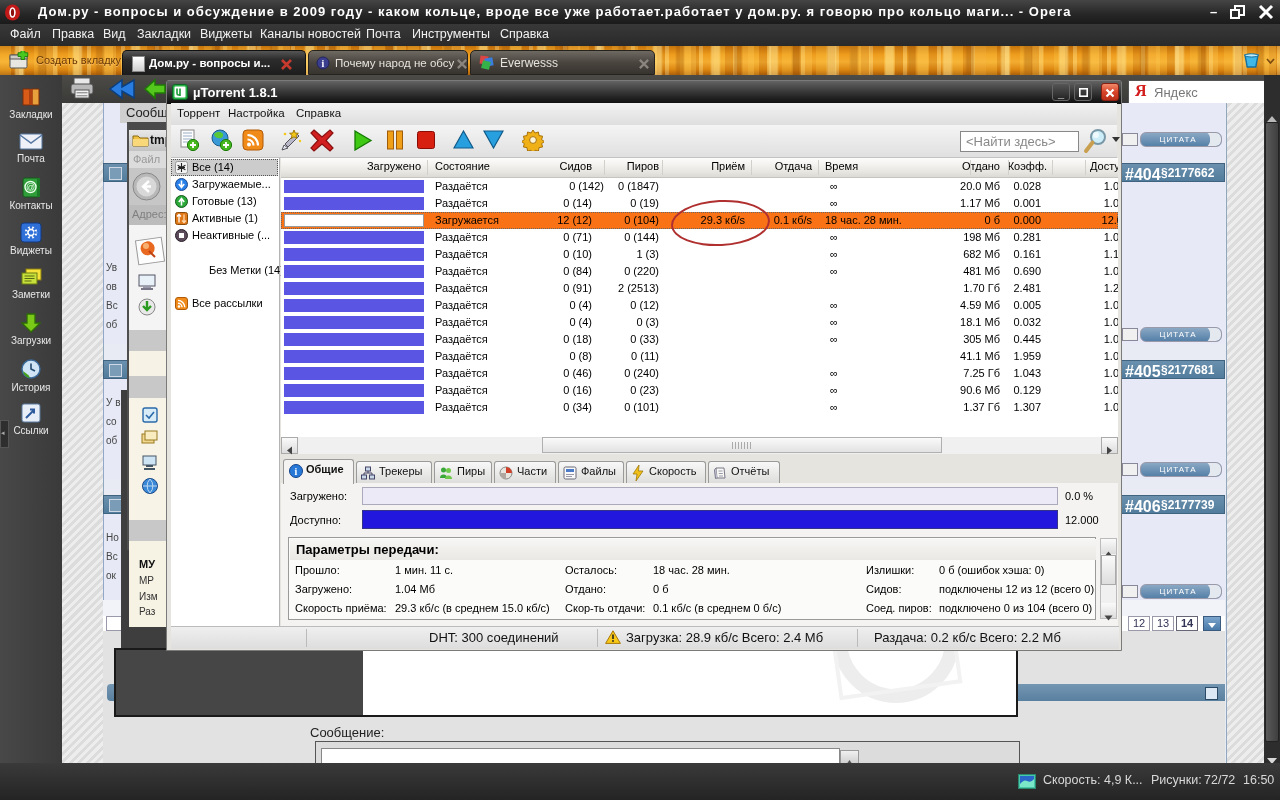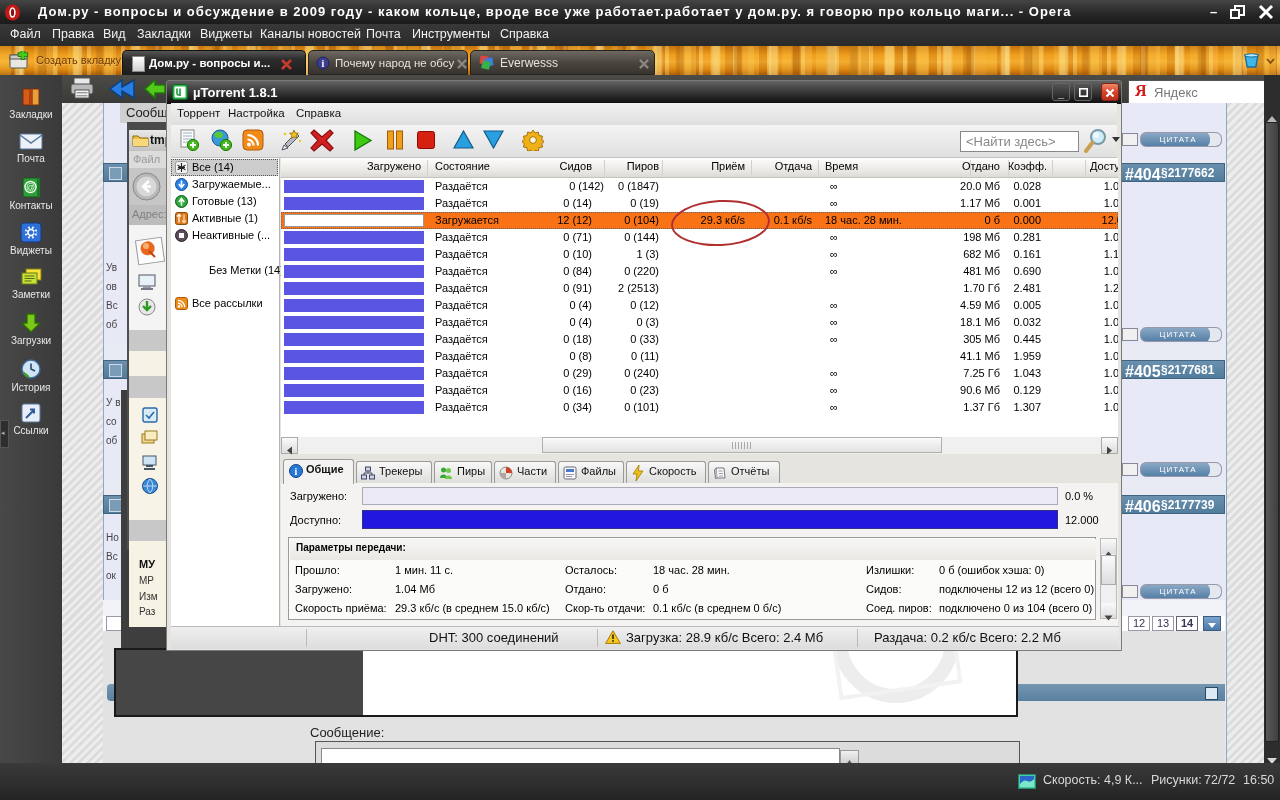--- a/index.html
+++ b/index.html
@@ -614,21 +614,21 @@
           <span style="left:154px">Раздаётся</span>
           <span class="rv" style="left:231px;width:80px">0 (8)</span>
           <span class="rv" style="left:298px;width:80px">0 (11)</span>
           <span class="rv" style="left:619px;width:100px">41.1 Мб</span>
           <span class="rv" style="left:680px;width:80px">1.959</span>
           <span class="rv" style="left:778px;width:60px">1.0</span>
         </div>
     <div class="row" style="top:207px;">
           <div class="bar"></div>
           <span style="left:154px">Раздаётся</span>
-          <span class="rv" style="left:231px;width:80px">0 (29)</span>
+          <span class="rv" style="left:231px;width:80px">0 (46)</span>
           <span class="rv" style="left:298px;width:80px">0 (240)</span>
           <span style="left:549px">∞</span>
           <span class="rv" style="left:619px;width:100px">7.25 Гб</span>
           <span class="rv" style="left:680px;width:80px">1.043</span>
           <span class="rv" style="left:778px;width:60px">1.0</span>
         </div>
     <div class="row" style="top:224px;">
           <div class="bar"></div>
           <span style="left:154px">Раздаётся</span>
           <span class="rv" style="left:231px;width:80px">0 (16)</span>
@@ -719,21 +719,21 @@
   </div>
   <div id="utinfo">
     <span class="lab" style="left:9px;top:7px">Загружено:</span>
     <div class="abs" style="left:81px;top:4px;width:696px;height:18px;background:#eceaf6;border:1px solid #aab;box-sizing:border-box"></div>
     <span class="lab" style="left:784px;top:7px">0.0 %</span>
     <span class="lab" style="left:9px;top:31px">Доступно:</span>
     <div class="abs" style="left:81px;top:27px;width:696px;height:19px;background:#2117dd;border:1px solid #338;box-sizing:border-box"></div>
     <span class="lab" style="left:784px;top:31px">12.000</span>
     <div id="params">
       <div class="abs" style="left:1px;top:1px;width:806px;height:21px;background:linear-gradient(#f6f6f4,#eae8e4)"></div>
-      <span class="lab" style="left:7px;top:4px;font-size:10px;font-weight:bold">Параметры передачи:</span>
+      <span class="lab" style="left:7px;top:4px;font-size:13px;font-weight:bold">Параметры передачи:</span>
       <span class="lab" style="left:6px;top:26px">Прошло:</span>
         <span class="lab" style="left:106px;top:26px">1 мин. 11 с.</span>
       <span class="lab" style="left:276px;top:26px">Осталось:</span>
         <span class="lab" style="left:364px;top:26px">18 час. 28 мин.</span>
       <span class="lab" style="left:577px;top:26px">Излишки:</span>
         <span class="lab" style="left:650px;top:26px">0 б (ошибок хэша: 0)</span>
       <span class="lab" style="left:6px;top:45px">Загружено:</span>
         <span class="lab" style="left:106px;top:45px">1.04 Мб</span>
       <span class="lab" style="left:276px;top:45px">Отдано:</span>
         <span class="lab" style="left:364px;top:45px">0 б</span>

